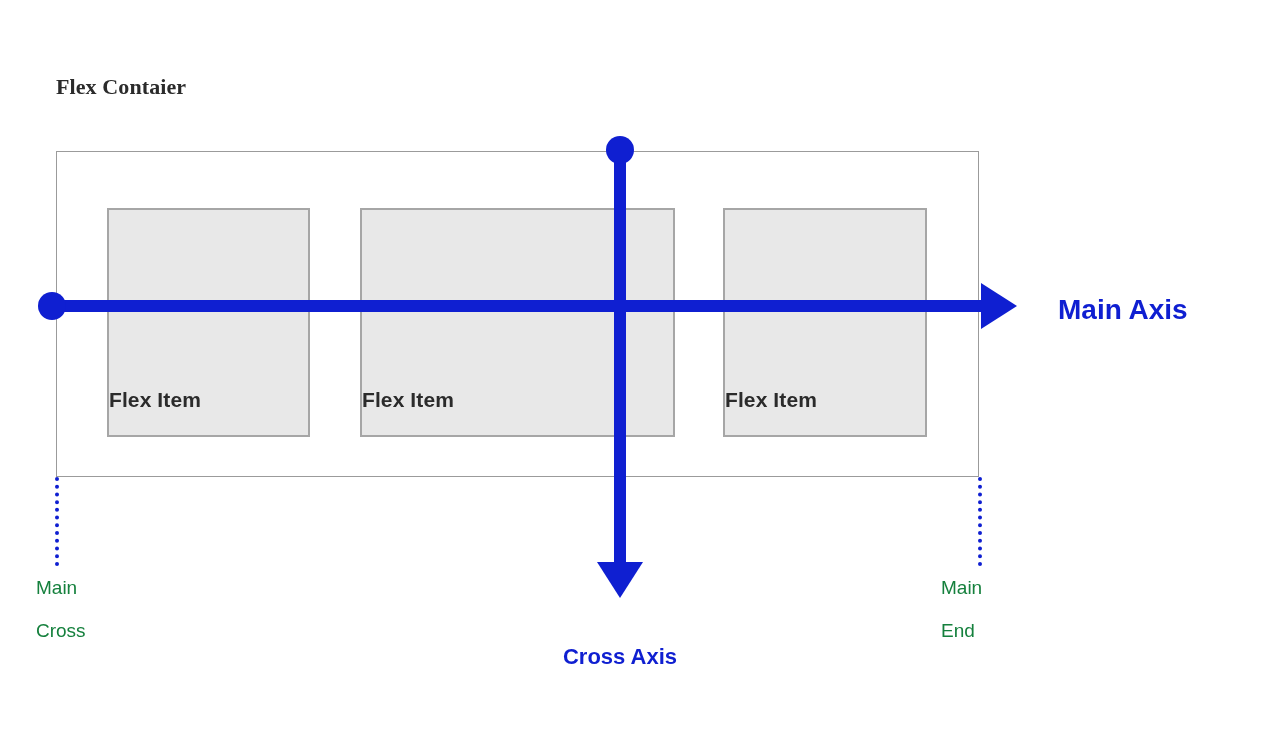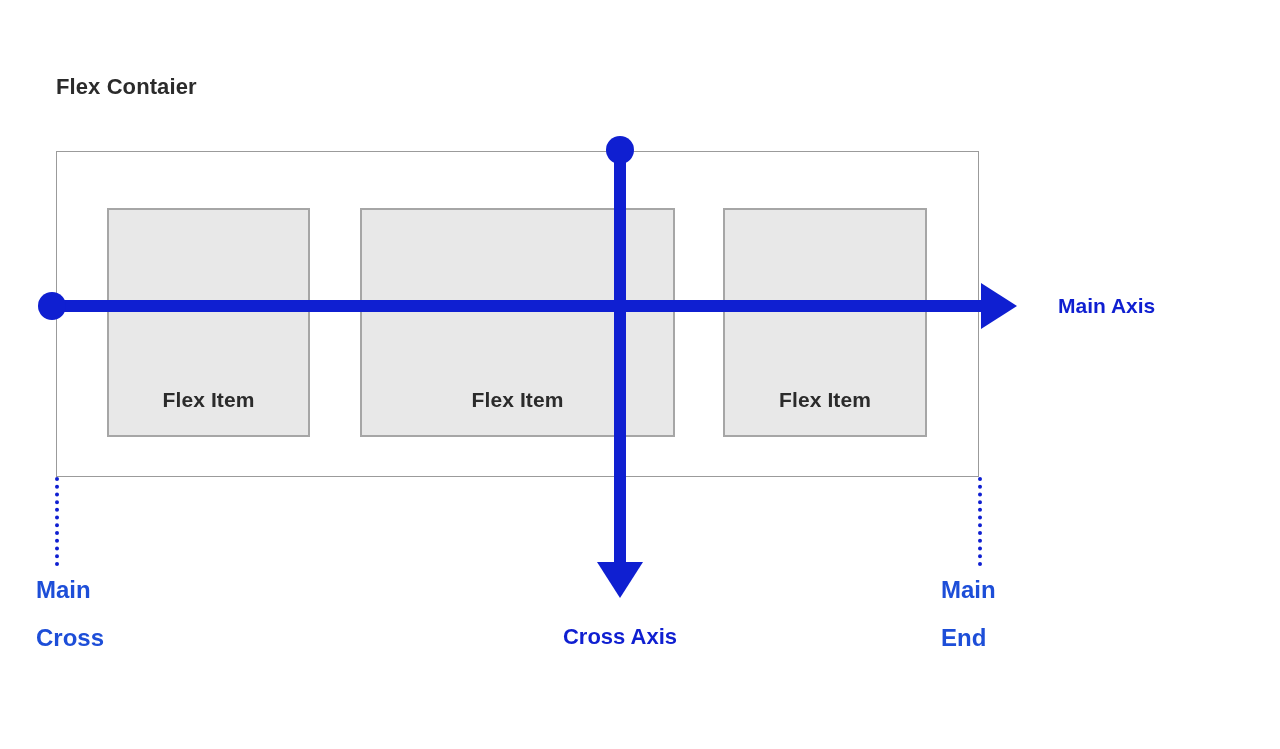--- a/index.html
+++ b/index.html
@@ -25,21 +25,21 @@
     position: absolute;
     left: 56px;
     top: 70px;
     font-size: 22px;
     font-weight: bold;
     color: #2b2b2b;
     line-height: 1.5;
     letter-spacing: 0.1px;
     white-space: nowrap;
   }
-  .title-block div { display: block; }
+  .title-block div { display: block; font-family: Liberation Serif, serif; }
 
   
   .flex-container {
     position: absolute;
     left: 56px;
     top: 151px;
     width: 923px;
     height: 326px;
     border: 1.5px solid #9b9b9b;
     box-sizing: border-box;
@@ -53,21 +53,20 @@
     height: 229px;
     background: #e8e8e8;
     border: 2px solid #a6a6a6;
     box-sizing: border-box;
   }
   .flex-item .item-label {
     position: absolute;
     left: 0;
     right: 0;
     top: 178px;
-    text-align: center;
     font-size: 21px;
     font-weight: bold;
     color: #2b2b2b;
     letter-spacing: 0.1px;
   }
   #item-1 { left: 107px; width: 203px; }
   #item-2 { left: 360px; width: 315px; }
   #item-3 { left: 723px; width: 204px; }
 
   
@@ -95,21 +94,21 @@
     width: 0;
     height: 0;
     border-top: 23px solid transparent;
     border-bottom: 23px solid transparent;
     border-left: 36px solid var(--axis-blue, #0f1fd1);
   }
   .main-axis-label {
     position: absolute;
     left: 1058px;
     top: 294px;
-    font-size: 21px;
+    font-size: 28px;
     font-weight: bold;
     color: var(--axis-blue, #0f1fd1);
     white-space: nowrap;
     text-align: right;
   }
 
   
   .cross-axis-line {
     position: absolute;
     left: 614px;
@@ -133,21 +132,21 @@
     top: 562px;
     width: 0;
     height: 0;
     border-left: 23px solid transparent;
     border-right: 23px solid transparent;
     border-top: 36px solid var(--axis-blue, #0f1fd1);
   }
   .cross-axis-label {
     position: absolute;
     left: 520px;
-    top: 624px;
+    top: 644px;
     width: 200px;
     text-align: center;
     font-size: 22px;
     font-weight: bold;
     color: var(--axis-blue, #0f1fd1);
     white-space: nowrap;
   }
 
   
   .guide-dotted {
@@ -156,23 +155,23 @@
     width: 0;
     height: 89px;
     border-left: 4px dotted var(--axis-blue, #0f1fd1);
   }
   #guide-left  { left: 55px; }
   #guide-right { left: 978px; }
 
   
   .endpoint-label {
     position: absolute;
-    font-size: 24px;
-    font-weight: bold;
-    color: #1d4ed8;
+    font-size: 19px;
+    font-weight: normal;
+    color: #15803d;
     line-height: 1;
     white-space: nowrap;
   }
   .endpoint-label .line-1 { display: block; }
   .endpoint-label .line-2 { display: block; margin-top: 24px; }
   #label-main-start { left: 36px; top: 578px; text-align: left; }
   #label-main-end   { left: 941px; top: 578px; text-align: left; }
 </style>
 </head>
 <body>

